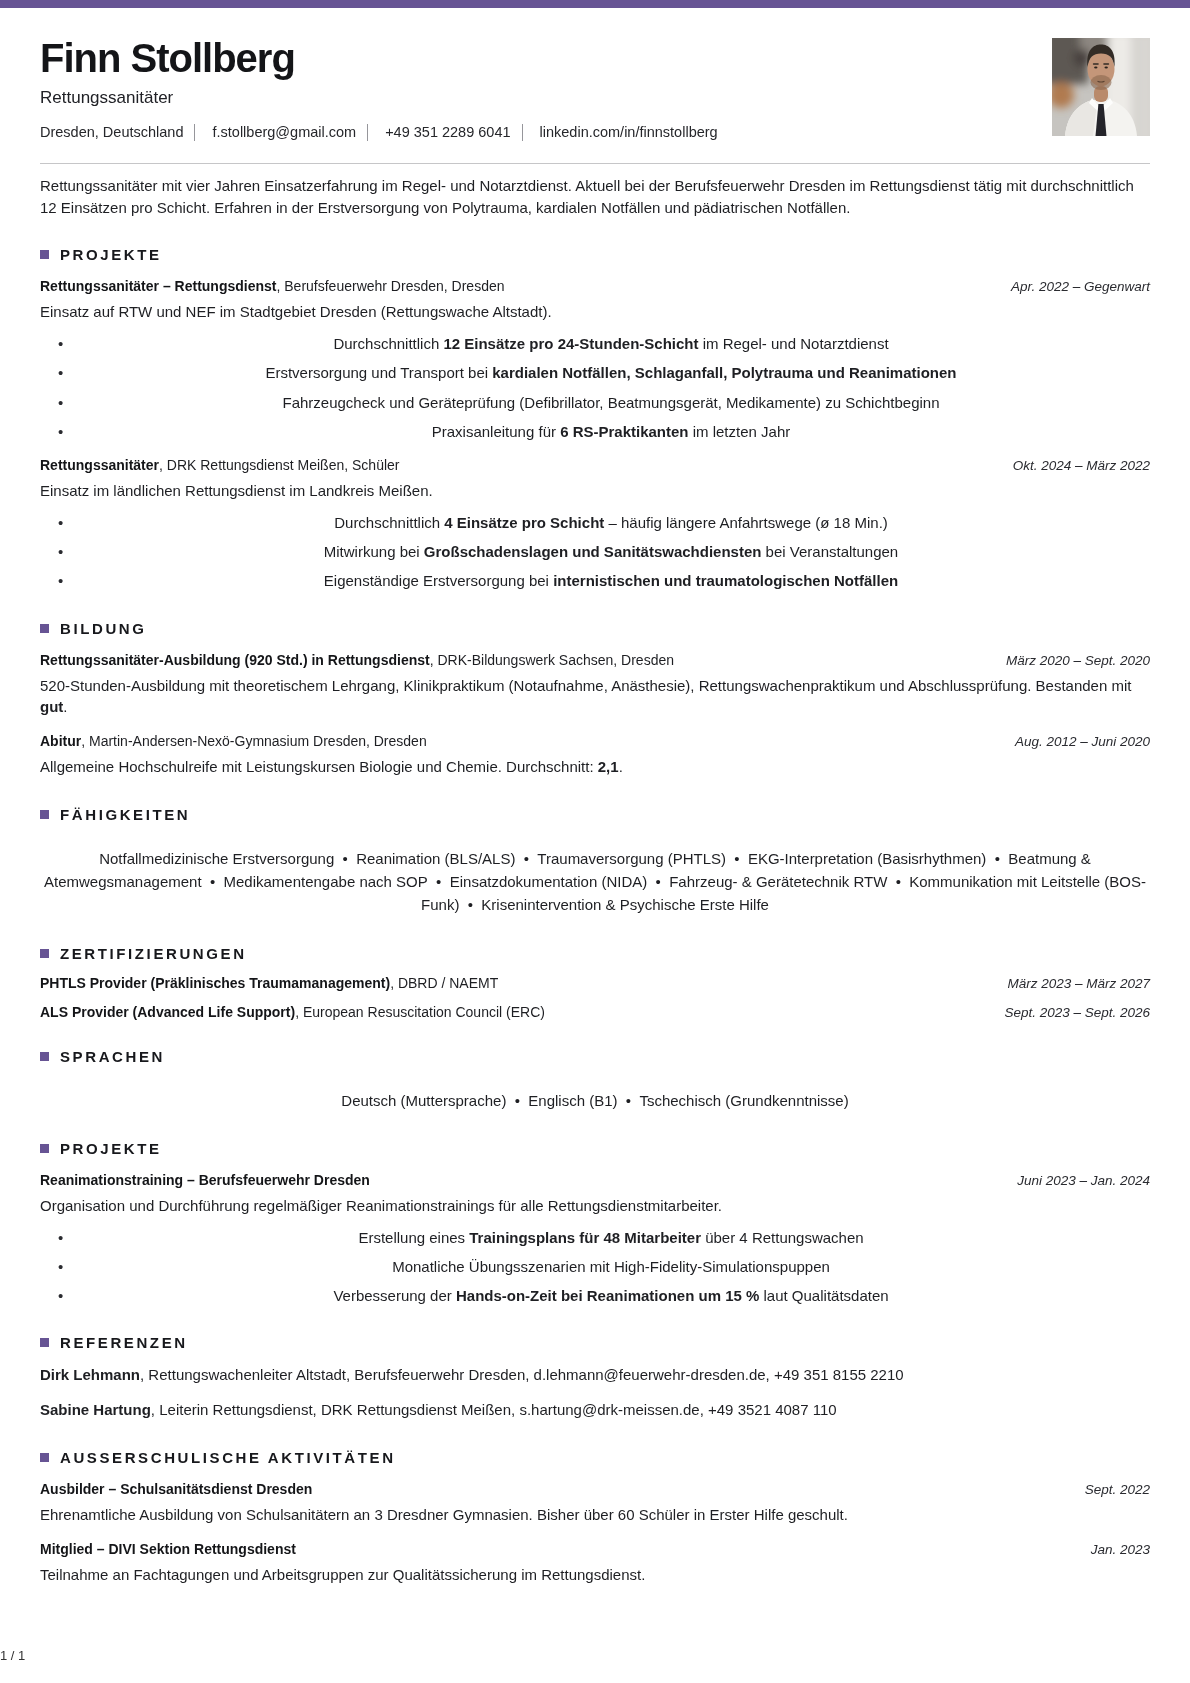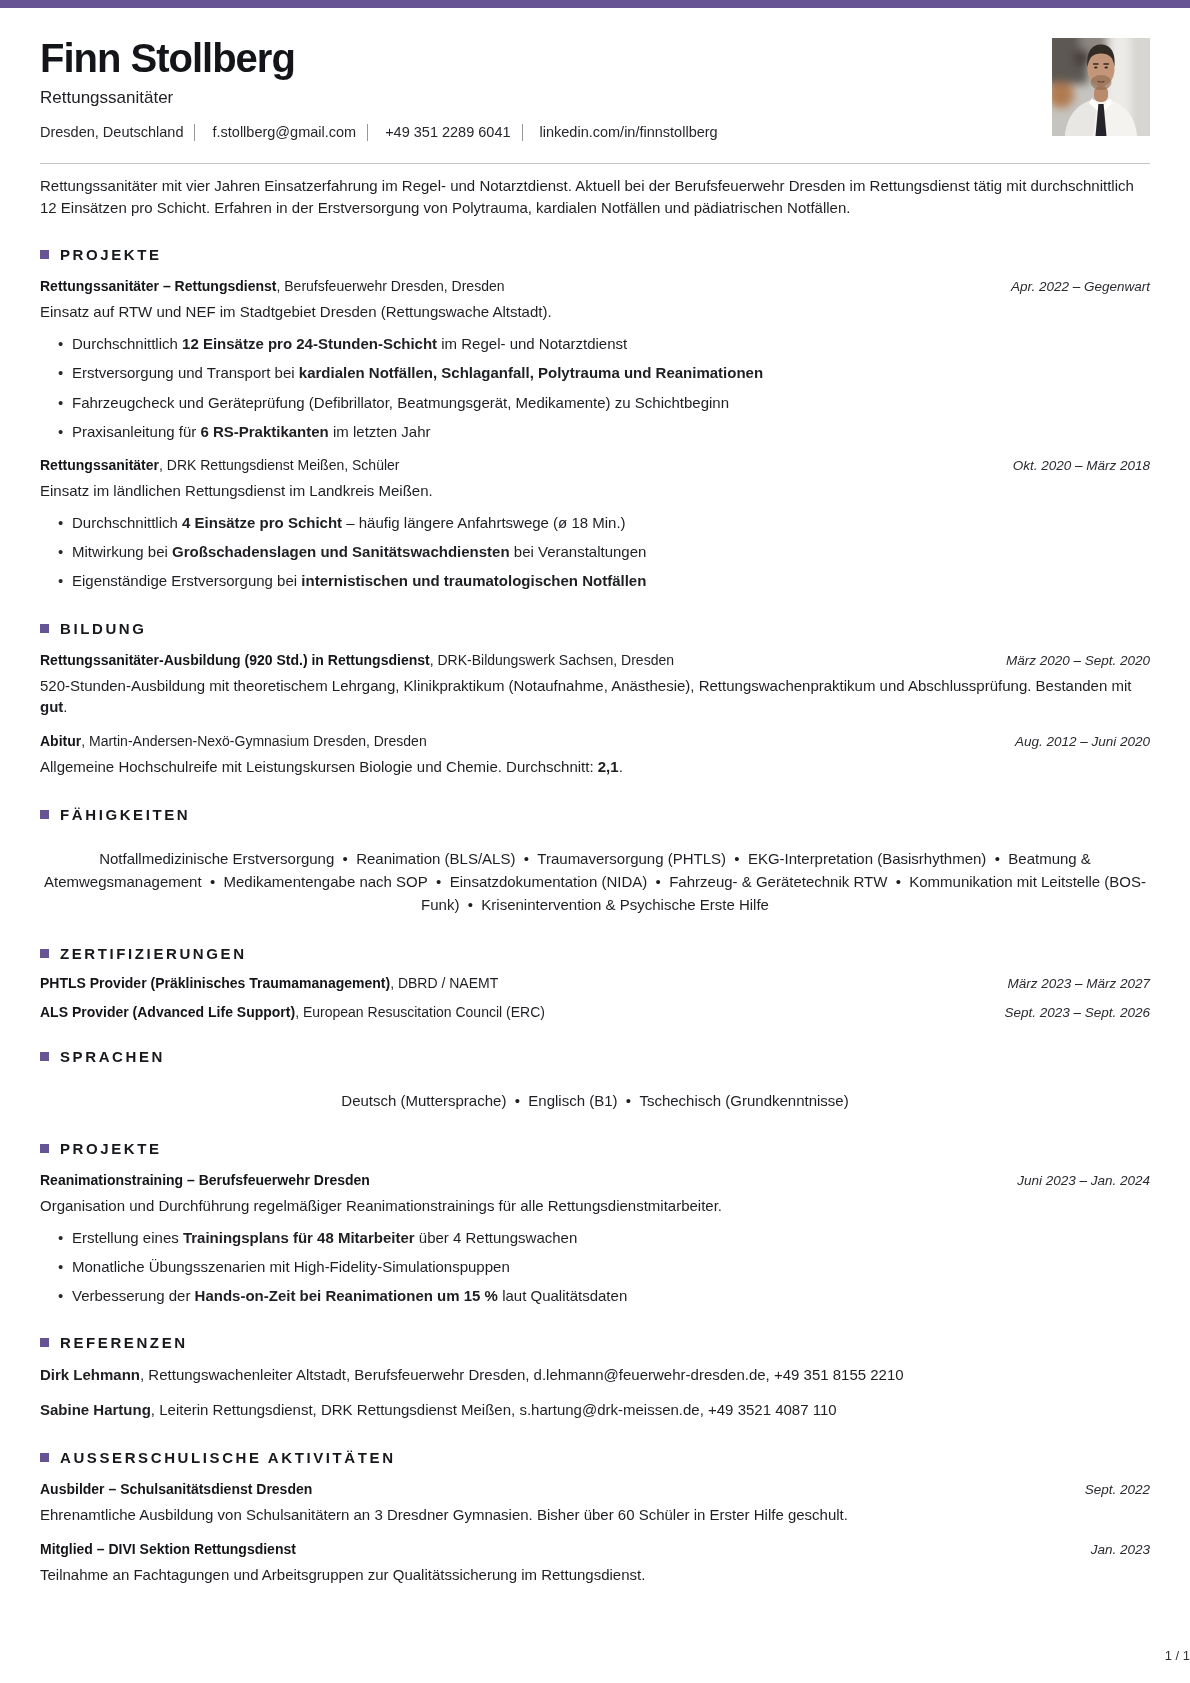--- a/index.html
+++ b/index.html
@@ -23,26 +23,26 @@
   .sec { display:flex; align-items:center; font-size:15px; font-weight:700; letter-spacing:2.6px; color:#17181c; margin:28px 0 0; }
   .sq { width:9px; height:9px; background:var(--accent); margin-right:11px; flex:none; }
 
   .entry { margin-top:15px; }
   .row { display:flex; justify-content:space-between; align-items:baseline; }
   .eh { font-size:14px; }
   .eh b { color:#141518; }
   .date { font-size:13.5px; font-style:italic; color:#2a2b30; white-space:nowrap; margin-left:24px; flex:none; }
   .desc { font-size:15px; line-height:1.45; margin:7px 0 0; }
   .bl { list-style:none; margin:11px 0 0; padding:0 0 0 18px; }
-  .bl li { font-size:15px; line-height:1.35; margin:9px 0; padding-left:14px; position:relative; }
+  .bl li { font-size:15px; line-height:1.35; margin:9px 0; padding-left:14px; position:relative;text-align:center; }
   .bl li::before { content:"\2022"; position:absolute; left:0; top:0; color:#2a2b30; }
   .inline { font-size:15px; line-height:1.55; margin:24px 0 0;text-align:center; }
   .line { margin-top:13px; }
 
-  .footer { position:absolute; left:0; right:0; bottom:20px; text-align:right; font-size:13px; color:#333; }
+  .footer { position:absolute; left:0; right:0; bottom:20px; text-align:left; font-size:13px; color:#333; }
 </style>
 </head>
 <body>
 
 <div class="page">
   <div class="topbar"></div>
   <div class="content">
 
     <header class="header">
       <div>
@@ -111,21 +111,21 @@
       <ul class="bl">
         <li><span>Durchschnittlich </span><b>12 Einsätze pro 24-Stunden-Schicht</b><span> im Regel- und Notarztdienst</span></li>
         <li><span>Erstversorgung und Transport bei </span><b>kardialen Notfällen, Schlaganfall, Polytrauma und Reanimationen</b><span></span></li>
         <li><span>Fahrzeugcheck und Geräteprüfung (Defibrillator, Beatmungsgerät, Medikamente) zu Schichtbeginn</span><b></b><span></span></li>
         <li><span>Praxisanleitung für </span><b>6 RS-Praktikanten</b><span> im letzten Jahr</span></li>
       </ul>
     </div>
     <div class="entry">
       <div class="row">
         <div class="eh"><b>Rettungssanitäter</b><span>, DRK Rettungsdienst Meißen, Schüler</span></div>
-        <div class="date">Okt. 2020 – März 2018</div>
+        <div class="date">Okt. 2024 – März 2022</div>
       </div>
       <p class="desc">Einsatz im ländlichen Rettungsdienst im Landkreis Meißen.</p>
       <ul class="bl">
         <li><span>Durchschnittlich </span><b>4 Einsätze pro Schicht</b><span> – häufig längere Anfahrtswege (ø 18 Min.)</span></li>
         <li><span>Mitwirkung bei </span><b>Großschadenslagen und Sanitätswachdiensten</b><span> bei Veranstaltungen</span></li>
         <li><span>Eigenständige Erstversorgung bei </span><b>internistischen und traumatologischen Notfällen</b><span></span></li>
       </ul>
     </div>
 
     <h2 class="sec">

